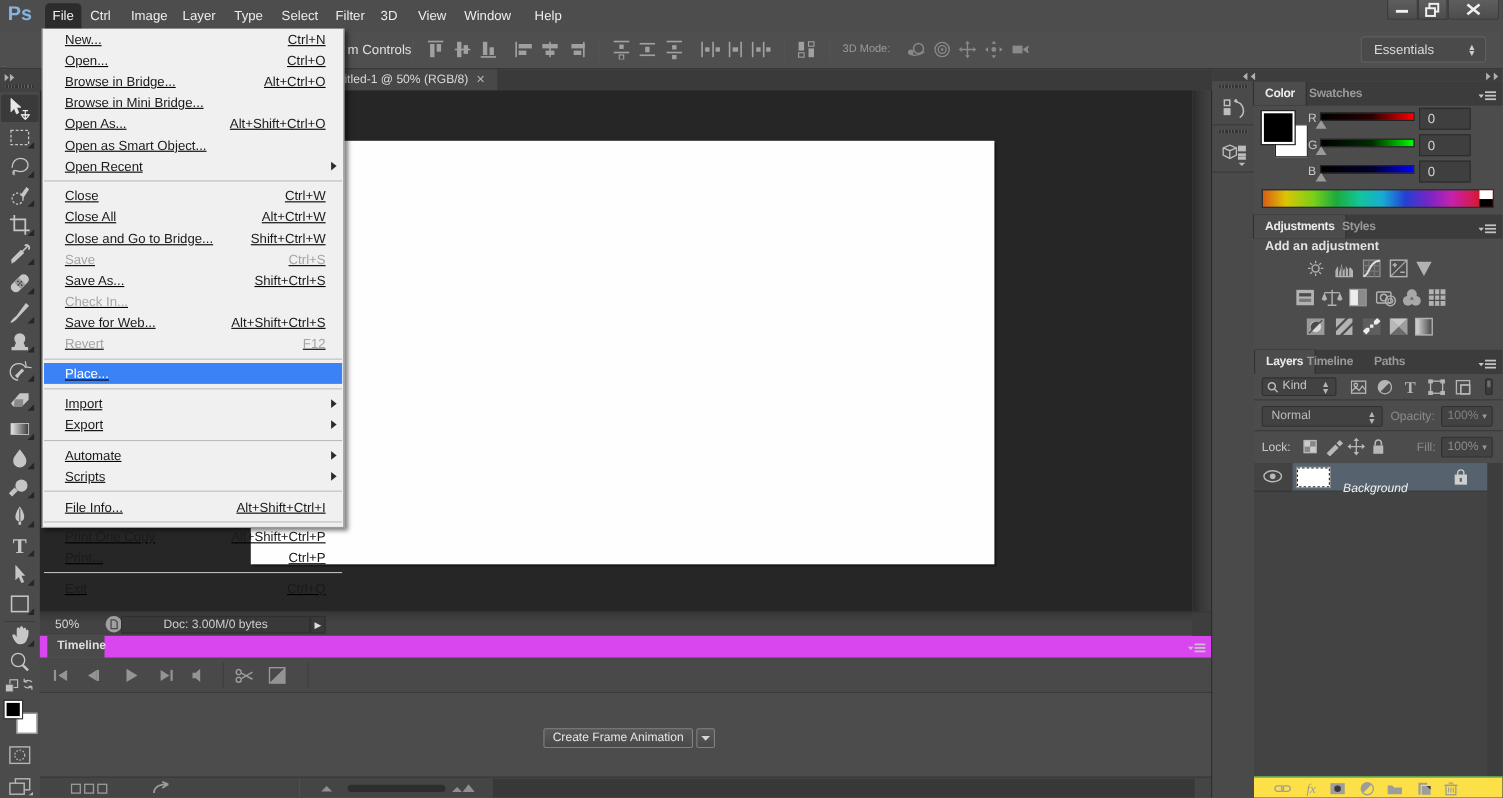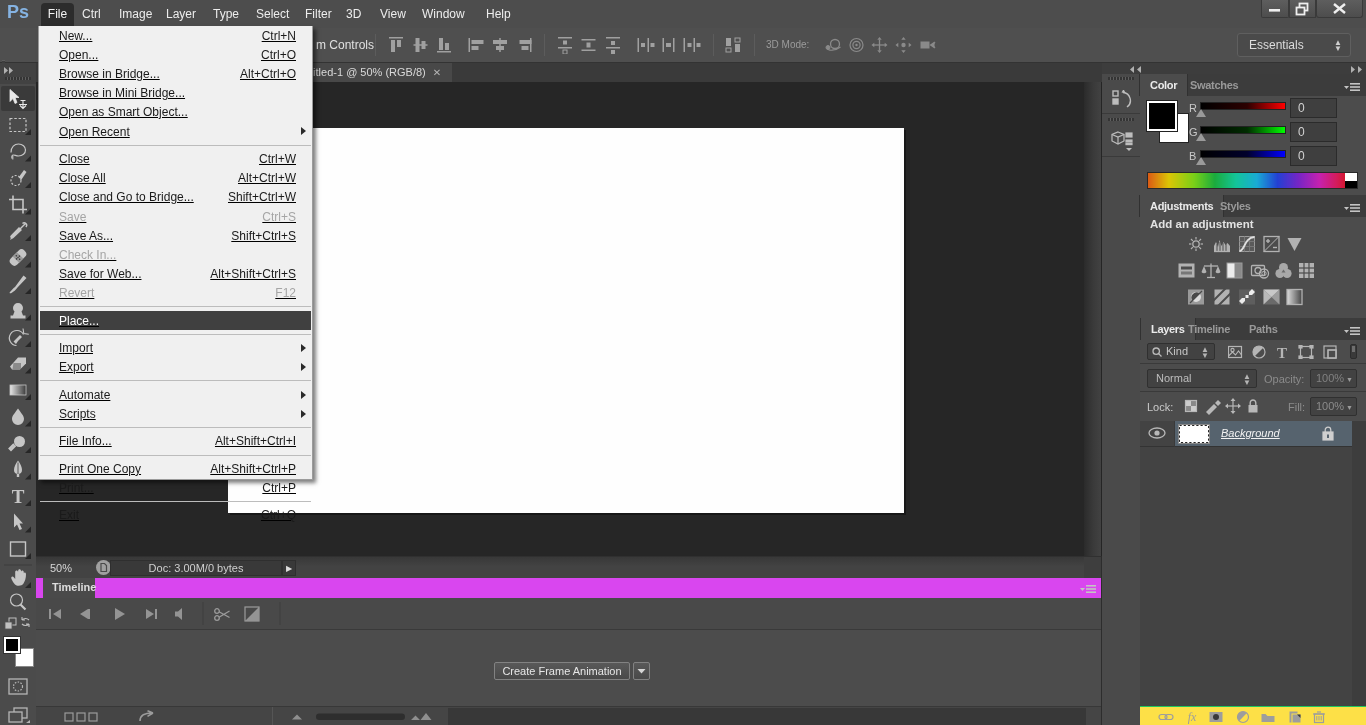--- a/index.html
+++ b/index.html
@@ -55,21 +55,21 @@
 .cthumb{position:absolute;left:56px;width:0;height:0;border-left:5px solid transparent;border-right:5px solid transparent;border-bottom:8px solid #9a9a9a;}
 .cval{position:absolute;left:150px;width:47px;height:20px;background:#3f3f3f;border:1px solid #2b2b2b;color:#d2d2d2;font-size:12px;line-height:18px;padding-left:7px;}
 .clbl{position:absolute;left:49px;font-size:11px;color:#c9c9c9;}
 .dd{position:absolute;background:#424242;border:1px solid #303030;border-radius:2px;color:#c6c6c6;font-size:11px;}
 .updown{position:absolute;right:5px;top:3px;font-size:8px;color:#b5b5b5;line-height:6px;}
 
 #filemenu{position:absolute;left:38px;top:26px;width:275px;height:454px;background:#f0f0f0;border:1px solid #9b9b9b;border-top:none;box-shadow:3px 3px 4px rgba(0,0,0,0.5);text-decoration:underline;}
 .mi{position:relative;height:19.2px;display:flex;justify-content:space-between;align-items:center;padding:0 16px 0 20px;font-size:12px;color:#1a1a1a;}
 .mi .sc{color:#1a1a1a;}
 .mi.dis,.mi.dis .sc{color:#a5a5a5;}
-.mi.hi{background:#404040;color:#fff;margin:0 1px;padding:0 15px 0 19px;}
+.mi.hi{background:#3b82f6;color:#fff;margin:0 1px;padding:0 15px 0 19px;}
 .msep{height:1px;background:#bcbcbc;margin:3.6px 1px 3.65px 1px;}
 .sub{position:absolute;right:6px;top:5.5px;width:0;height:0;border-left:5px solid #2a2a2a;border-top:4px solid transparent;border-bottom:4px solid transparent;}
 </style>
 </head>
 <body>
 <div id="root">
 
   <div id="canvas">
       <div id="whitedoc"></div>
     </div>
@@ -754,21 +754,21 @@
         <svg class="abs" style="left:8px;top:6px;" width="18" height="13">
             <ellipse cx="9" cy="6" rx="8" ry="5" fill="none" stroke="#b8b8b8" stroke-width="1.3"></ellipse>
             <circle cx="9" cy="6" r="2.6" fill="#b8b8b8"></circle>
           </svg>
       </div>
       <div class="abs" style="left:34px;top:81px;width:178px;height:26px;background:#56636e;border-bottom:1px solid #333;border-left:1px solid #3a3a3a;">
         <svg class="abs" style="left:3px;top:3px;" width="32" height="20">
             <rect x="0.5" y="0.5" width="31" height="19" fill="#fff" stroke="#888" stroke-width="1"></rect>
             <rect x="1.5" y="1.5" width="29" height="17" fill="none" stroke="#222" stroke-width="1" stroke-dasharray="2.2 2"></rect>
           </svg>
-        <span class="abs" style="left:46px;top:6px;font-size:11px;font-style:italic;color:#f2f2f2;text-decoration:underline;">Background</span>
+        <span class="abs" style="left:46px;top:17px;font-size:11px;font-style:italic;color:#f2f2f2;">Background</span>
         <svg class="abs" style="left:147px;top:5px;" width="12" height="15" fill="none" stroke="#cfcfcf" stroke-width="1.2">
             <rect x="1" y="6" width="10" height="8" fill="#cfcfcf"></rect>
             <path d="M3.2 6 v-2 a2.8 2.8 0 0 1 5.6 0 v2"></path>
             <rect x="5" y="8.5" width="2" height="3.5" fill="#56636e" stroke="none"></rect>
           </svg>
       </div>
 
       <div class="abs" style="left:0;top:366px;width:226px;height:31px;background:#fde047;border-top:1px solid #22c55e;">
         <svg class="abs" style="left:16px;top:3px;" width="180" height="14" fill="none" stroke="#9d9d9d" stroke-width="1.2">
           <g transform="translate(10,7)">
@@ -820,20 +820,24 @@
         <span class="sc">Ctrl+O</span>
       </div>
     <div class="mi">
         <span>Browse in Bridge...</span>
         <span class="sc">Alt+Ctrl+O</span>
       </div>
     <div class="mi">
         <span>Browse in Mini Bridge...</span>
       </div>
     <div class="mi">
+        <span>Open As...</span>
+        <span class="sc">Alt+Shift+Ctrl+O</span>
+      </div>
+    <div class="mi">
         <span>Open as Smart Object...</span>
       </div>
     <div class="mi">
         <span>Open Recent</span>
         <span class="sub"></span>
       </div>
     <div class="msep"></div>
     <div class="mi">
         <span>Close</span>
         <span class="sc">Ctrl+W</span>

